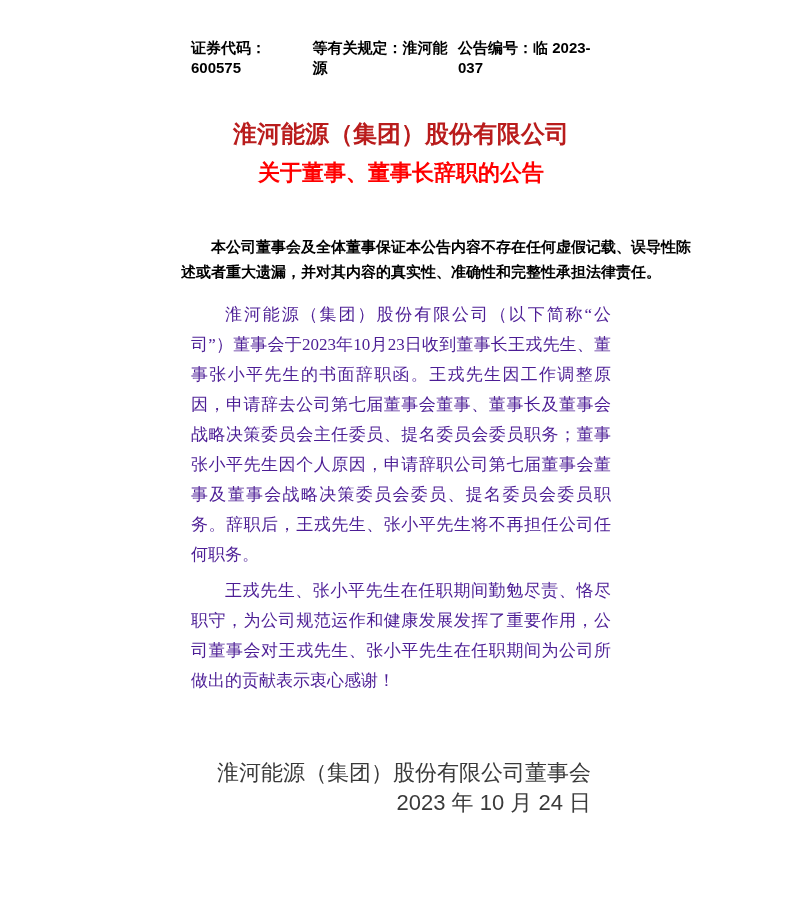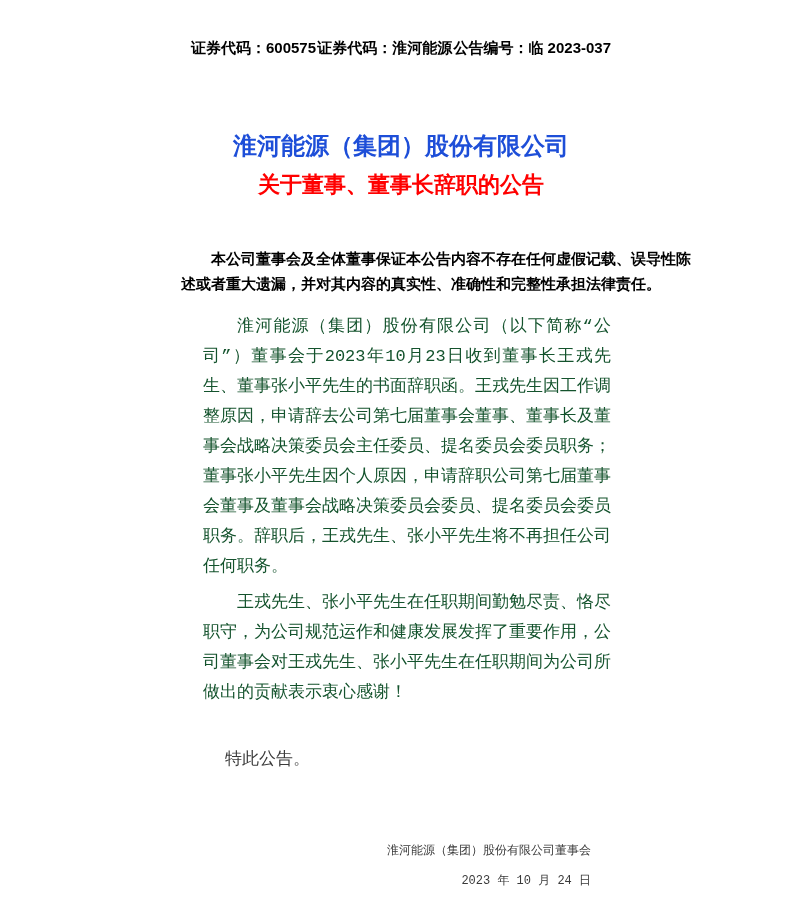--- a/index.html
+++ b/index.html
@@ -21,27 +21,27 @@
     display: flex;
     justify-content: space-between;
     align-items: baseline;
     font-family: "Liberation Sans", "DejaVu Sans", sans-serif;
     font-weight: bold;
     font-size: 15px;
     color: #000000;
     line-height: 20px;
   }
   .doc-title-1 {
-    margin-top: 72px;
+    margin-top: 40px;
     text-align: center;
     font-family: "Liberation Sans", "DejaVu Sans", sans-serif;
     font-weight: bold;
     font-size: 24px;
     line-height: 32px;
-    color: #1d4ed8;
+    color: #b91c1c;
   }
   .doc-title-2 {
     margin-top: 8px;
     text-align: center;
     font-family: "Liberation Sans", "DejaVu Sans", sans-serif;
     font-weight: bold;
     font-size: 22px;
     line-height: 30px;
     color: #ff0000;
   }
@@ -50,69 +50,68 @@
     width: 512px;
     font-family: "Liberation Sans", "DejaVu Sans", sans-serif;
     font-weight: bold;
     font-size: 15px;
     line-height: 25px;
     text-indent: 2em;
     color: #000000;
     text-align: left;
   }
   .body-para {
-    margin: 6px 0 0 12px;
-    font-family: Liberation Mono, monospace;
+    margin: 6px 0 0 0;
+    font-family: Liberation Serif, serif;
     font-size: 17px;
     line-height: 30px;
     text-indent: 2em;
     text-align: justify;
-    color: #14532d;
+    color: #4c1d95;
   }
   .body-para.first {
     margin-top: 16px;
   }
   .closing-para {
     margin: 36px 0 0 0;
     font-family: "Liberation Serif", "DejaVu Serif", serif;
     font-size: 17px;
     line-height: 30px;
     text-indent: 2em;
     text-align: left;
     color: #3a3a3a;
   }
   .signature-block {
     margin-top: 62px;
     padding-right: 20px;
     text-align: right;
-    font-family: Liberation Mono, monospace;
-    font-size: 12px;
+    font-family: Liberation Sans, sans-serif;
+    font-size: 22px;
     line-height: 30px;
     color: #3a3a3a;
   }
 </style>
 </head>
 <body>
 
 <div class="page">
 
   <div class="header-row">
     <span>证券代码：600575</span>
-    <span>证券代码：淮河能源</span>
+    <span>等有关规定：淮河能源</span>
     <span>公告编号：临 2023-037</span>
   </div>
 
   <div class="doc-title-1">淮河能源（集团）股份有限公司</div>
   <div class="doc-title-2">关于董事、董事长辞职的公告</div>
 
   <p class="disclaimer">本公司董事会及全体董事保证本公告内容不存在任何虚假记载、误导性陈述或者重大遗漏，并对其内容的真实性、准确性和完整性承担法律责任。</p>
 
   <p class="body-para first">淮河能源（集团）股份有限公司（以下简称“公司”）董事会于2023年10月23日收到董事长王戎先生、董事张小平先生的书面辞职函。王戎先生因工作调整原因，申请辞去公司第七届董事会董事、董事长及董事会战略决策委员会主任委员、提名委员会委员职务；董事张小平先生因个人原因，申请辞职公司第七届董事会董事及董事会战略决策委员会委员、提名委员会委员职务。辞职后，王戎先生、张小平先生将不再担任公司任何职务。</p>
   <p class="body-para">王戎先生、张小平先生在任职期间勤勉尽责、恪尽职守，为公司规范运作和健康发展发挥了重要作用，公司董事会对王戎先生、张小平先生在任职期间为公司所做出的贡献表示衷心感谢！</p>
 
-  <p class="closing-para">特此公告。</p>
 
   <div class="signature-block">
     <div>淮河能源（集团）股份有限公司董事会</div>
     <div>2023 年 10 月 24 日</div>
   </div>
 
 </div>
 
 </body></html>

